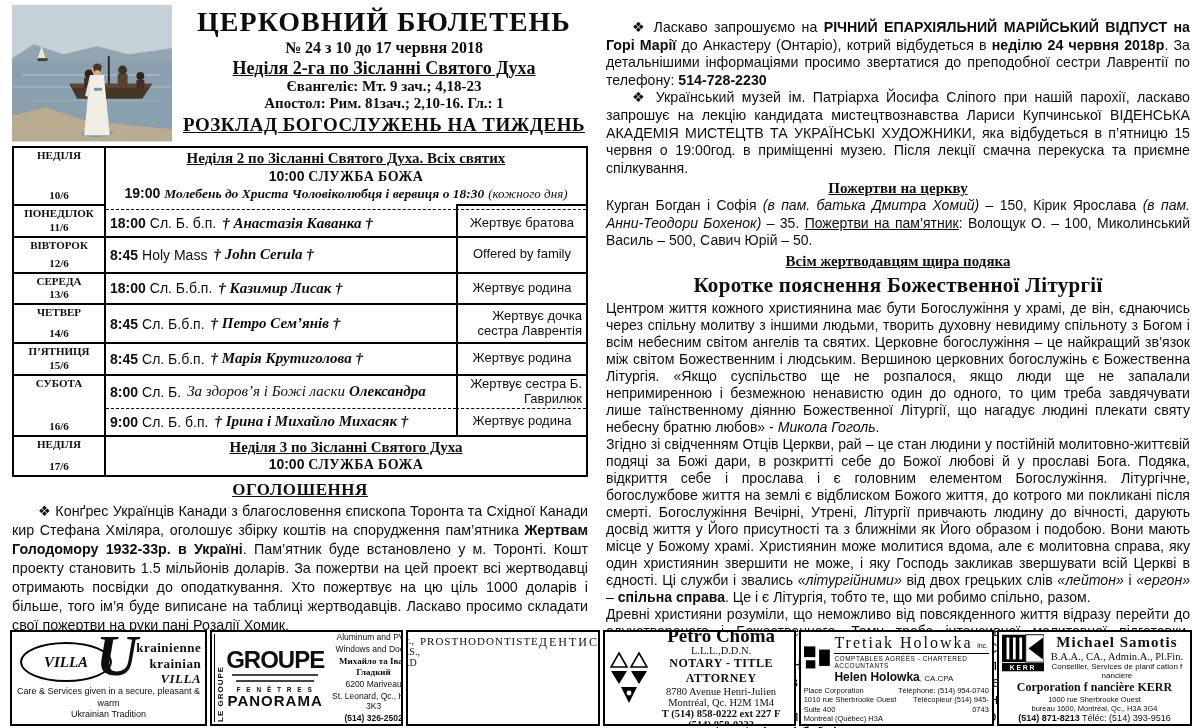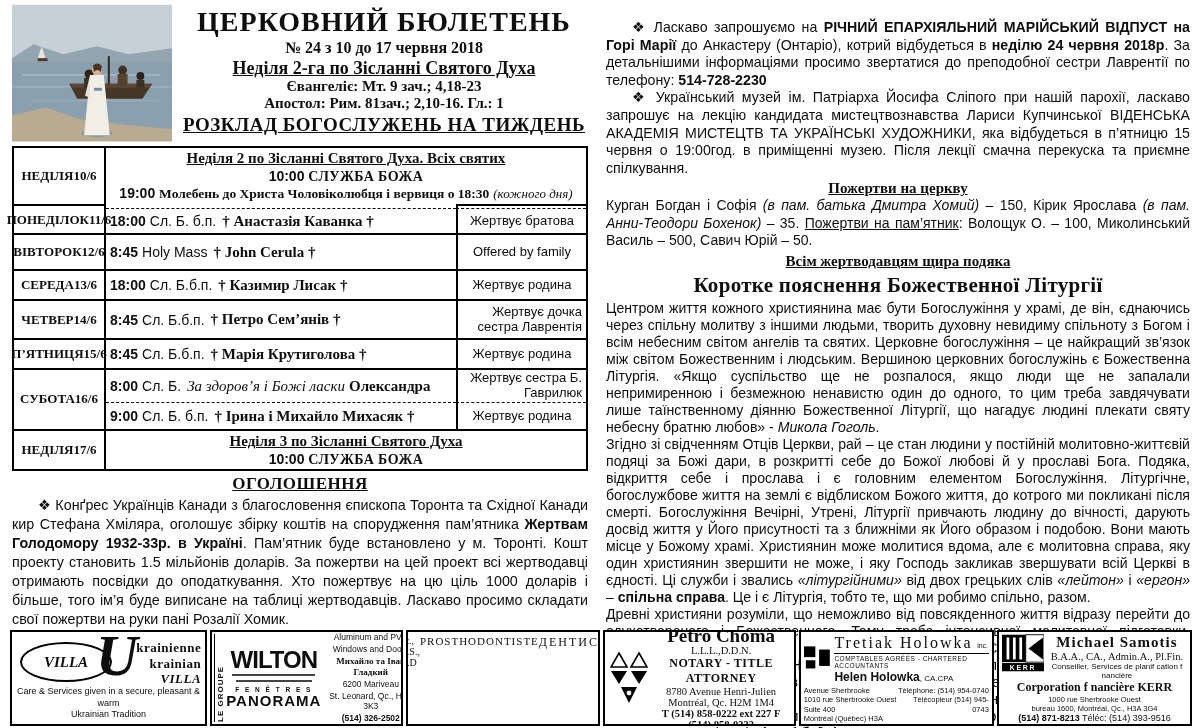--- a/index.html
+++ b/index.html
@@ -18,33 +18,33 @@
   .mast-title{font-size:28px;letter-spacing:1px;}
   .mast-issue{font-size:16px;margin-top:2px;}
   .mast-sunday{font-size:18px;margin-top:1px;}
   .mast-small{font-size:15px;}
   .mast-sched{font-size:19px;margin-top:2px;letter-spacing:.5px;}
 
   
   .sched{display:grid;grid-template-columns:92px 1fr 130px;border:2.5px solid #000;
          margin-top:4px;}
   .sched>div{display:flex;align-items:center;padding:1px 4px;box-sizing:border-box;}
-  .c-day{grid-column:1;border-right:2px solid #000;justify-content:center;
-         text-align:center;font-size:13px;line-height:1.25;}
+  .c-day{grid-column:1;border-right:2px solid #000;flex-direction:column;justify-content:space-between;
+         text-align:center;font-size:11px;line-height:1.25;}
   .c-mid{grid-column:2;font-size:14px;flex-wrap:wrap;column-gap:4px;padding-left:6px;}
   .c-don{grid-column:3;border-left:2px solid #000;justify-content:center;text-align:right;
          font-size:13px;line-height:1.15;}
   .c-full{grid-column:2/4;flex-direction:column;align-items:stretch;justify-content:center;
           font-size:14px;padding-left:6px;}
   .span2{grid-row:span 2;}
   .bt{border-top:2px solid #000;}
   .bd{border-top:1.6px dashed #000;}
   .t{font-weight:700;font-size:14px;}
   .svc{font-size:14px;margin-right:2px;}
-  .nm{font-family:"Liberation Serif",serif;font-weight:700;font-size:15px;}
+  .nm{font-family:"Liberation Serif",serif;font-weight:700;font-style:italic;font-size:15px;}
   .nmi{font-family:"Liberation Serif",serif;font-style:italic;font-size:15px;}
   .church-line{font-size:14px;letter-spacing:.4px;}
   .hdr-line{text-align:center;font-size:15px;}
   .note{font-family:"Liberation Serif",serif;font-style:italic;font-size:13px;}
   .row-line{display:block;line-height:1.25;}
   .mh56{min-height:54px;}.mh20{min-height:21px;}.mh26{min-height:25px;}
   .mh39{min-height:36px;}.mh32{min-height:30px;}.mh41{min-height:39px;}
   .mh36{min-height:34px;}.mh29{min-height:27px;}.mh34{min-height:33px;}
 
   .ann-title{text-align:center;font-size:17px;margin-top:3px;letter-spacing:.5px;}
@@ -310,21 +310,21 @@
         <div>Care &amp; Services given in a secure, pleasant &amp; warm</div>
         <div>Ukrainian Tradition</div>
       </div>
       <div><span class="villa-phone">Tél.: 514-374-6400</span></div>
     </div>
 
     <div class="ad wilton">
       <div class="wil-left">
         <div class="wil-vert">LE GROUPE</div>
         <div class="wil-main">
-          <div class="wil-brand">WILTON</div>
+          <div class="wil-brand">GROUPE</div>
           <div class="wil-bar"></div>
           <div class="wil-bar" style="width:80%;margin-left:10%;"></div>
           <div class="wil-fen">F E N Ê T R E S</div>
           <div class="wil-pan">PANORAMA</div>
         </div>
       </div>
       <div class="wil-right tiny">
         <div>Manufacturer of</div>
         <div>Aluminum and PVC</div>
         <div>Windows and Doors</div>
@@ -376,21 +376,21 @@
         </svg>
         <div>
           <span class="tret-name">Tretiak Holowka</span>
           <span class="tret-inc">inc.</span>
           <div class="tret-sub">COMPTABLES AGRÉÉS - CHARTERED ACCOUNTANTS</div>
           <div class="tret-person"><span>Helen Holowka</span><small>, CA.CPA</small></div>
         </div>
       </div>
       <div class="tret-cols tiny7">
         <div>
-          <div>Avenue Sherbrooke</div>
+          <div>Place Corporation</div>
           <div>1010 rue Sherbrooke Ouest</div>
           <div>Suite 400</div>
           <div>Montréal (Québec) H3A 2R7</div>
         </div>
         <div style="text-align:right">
           <div>Téléphone:  (514) 954-0740</div>
           <div>Télécopieur (514) 945-0743</div>
         </div>
       </div>
 

